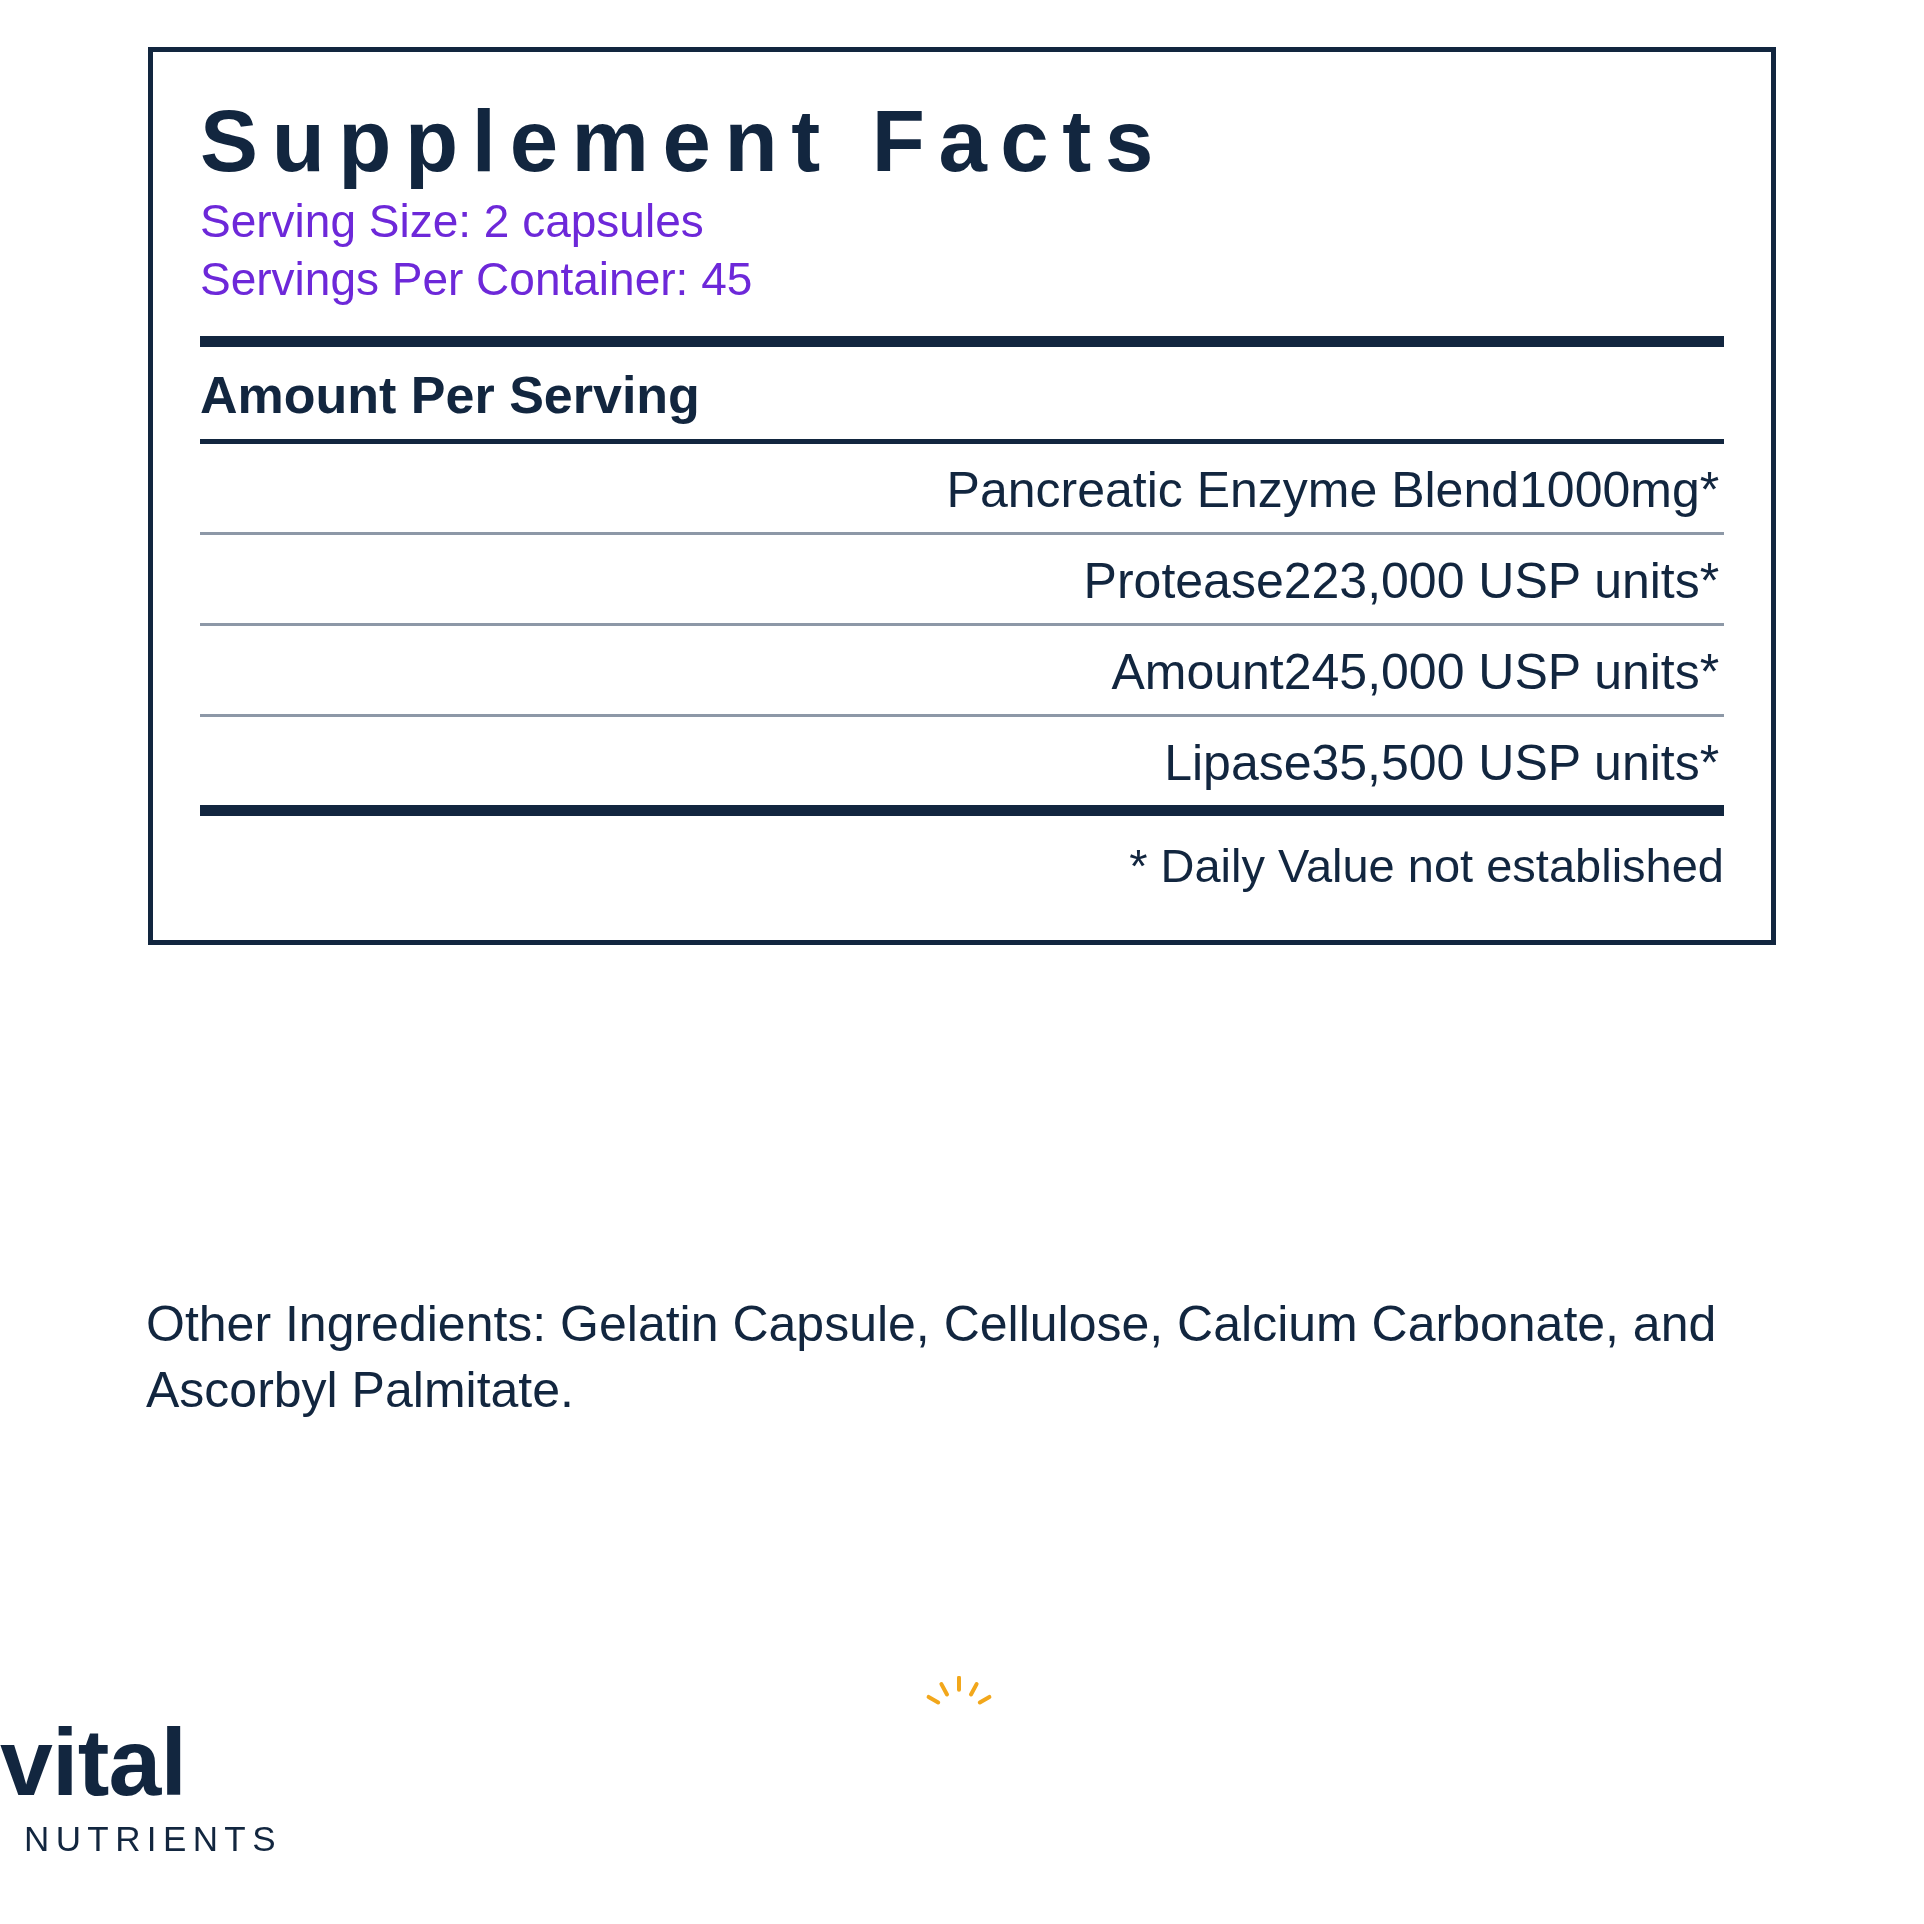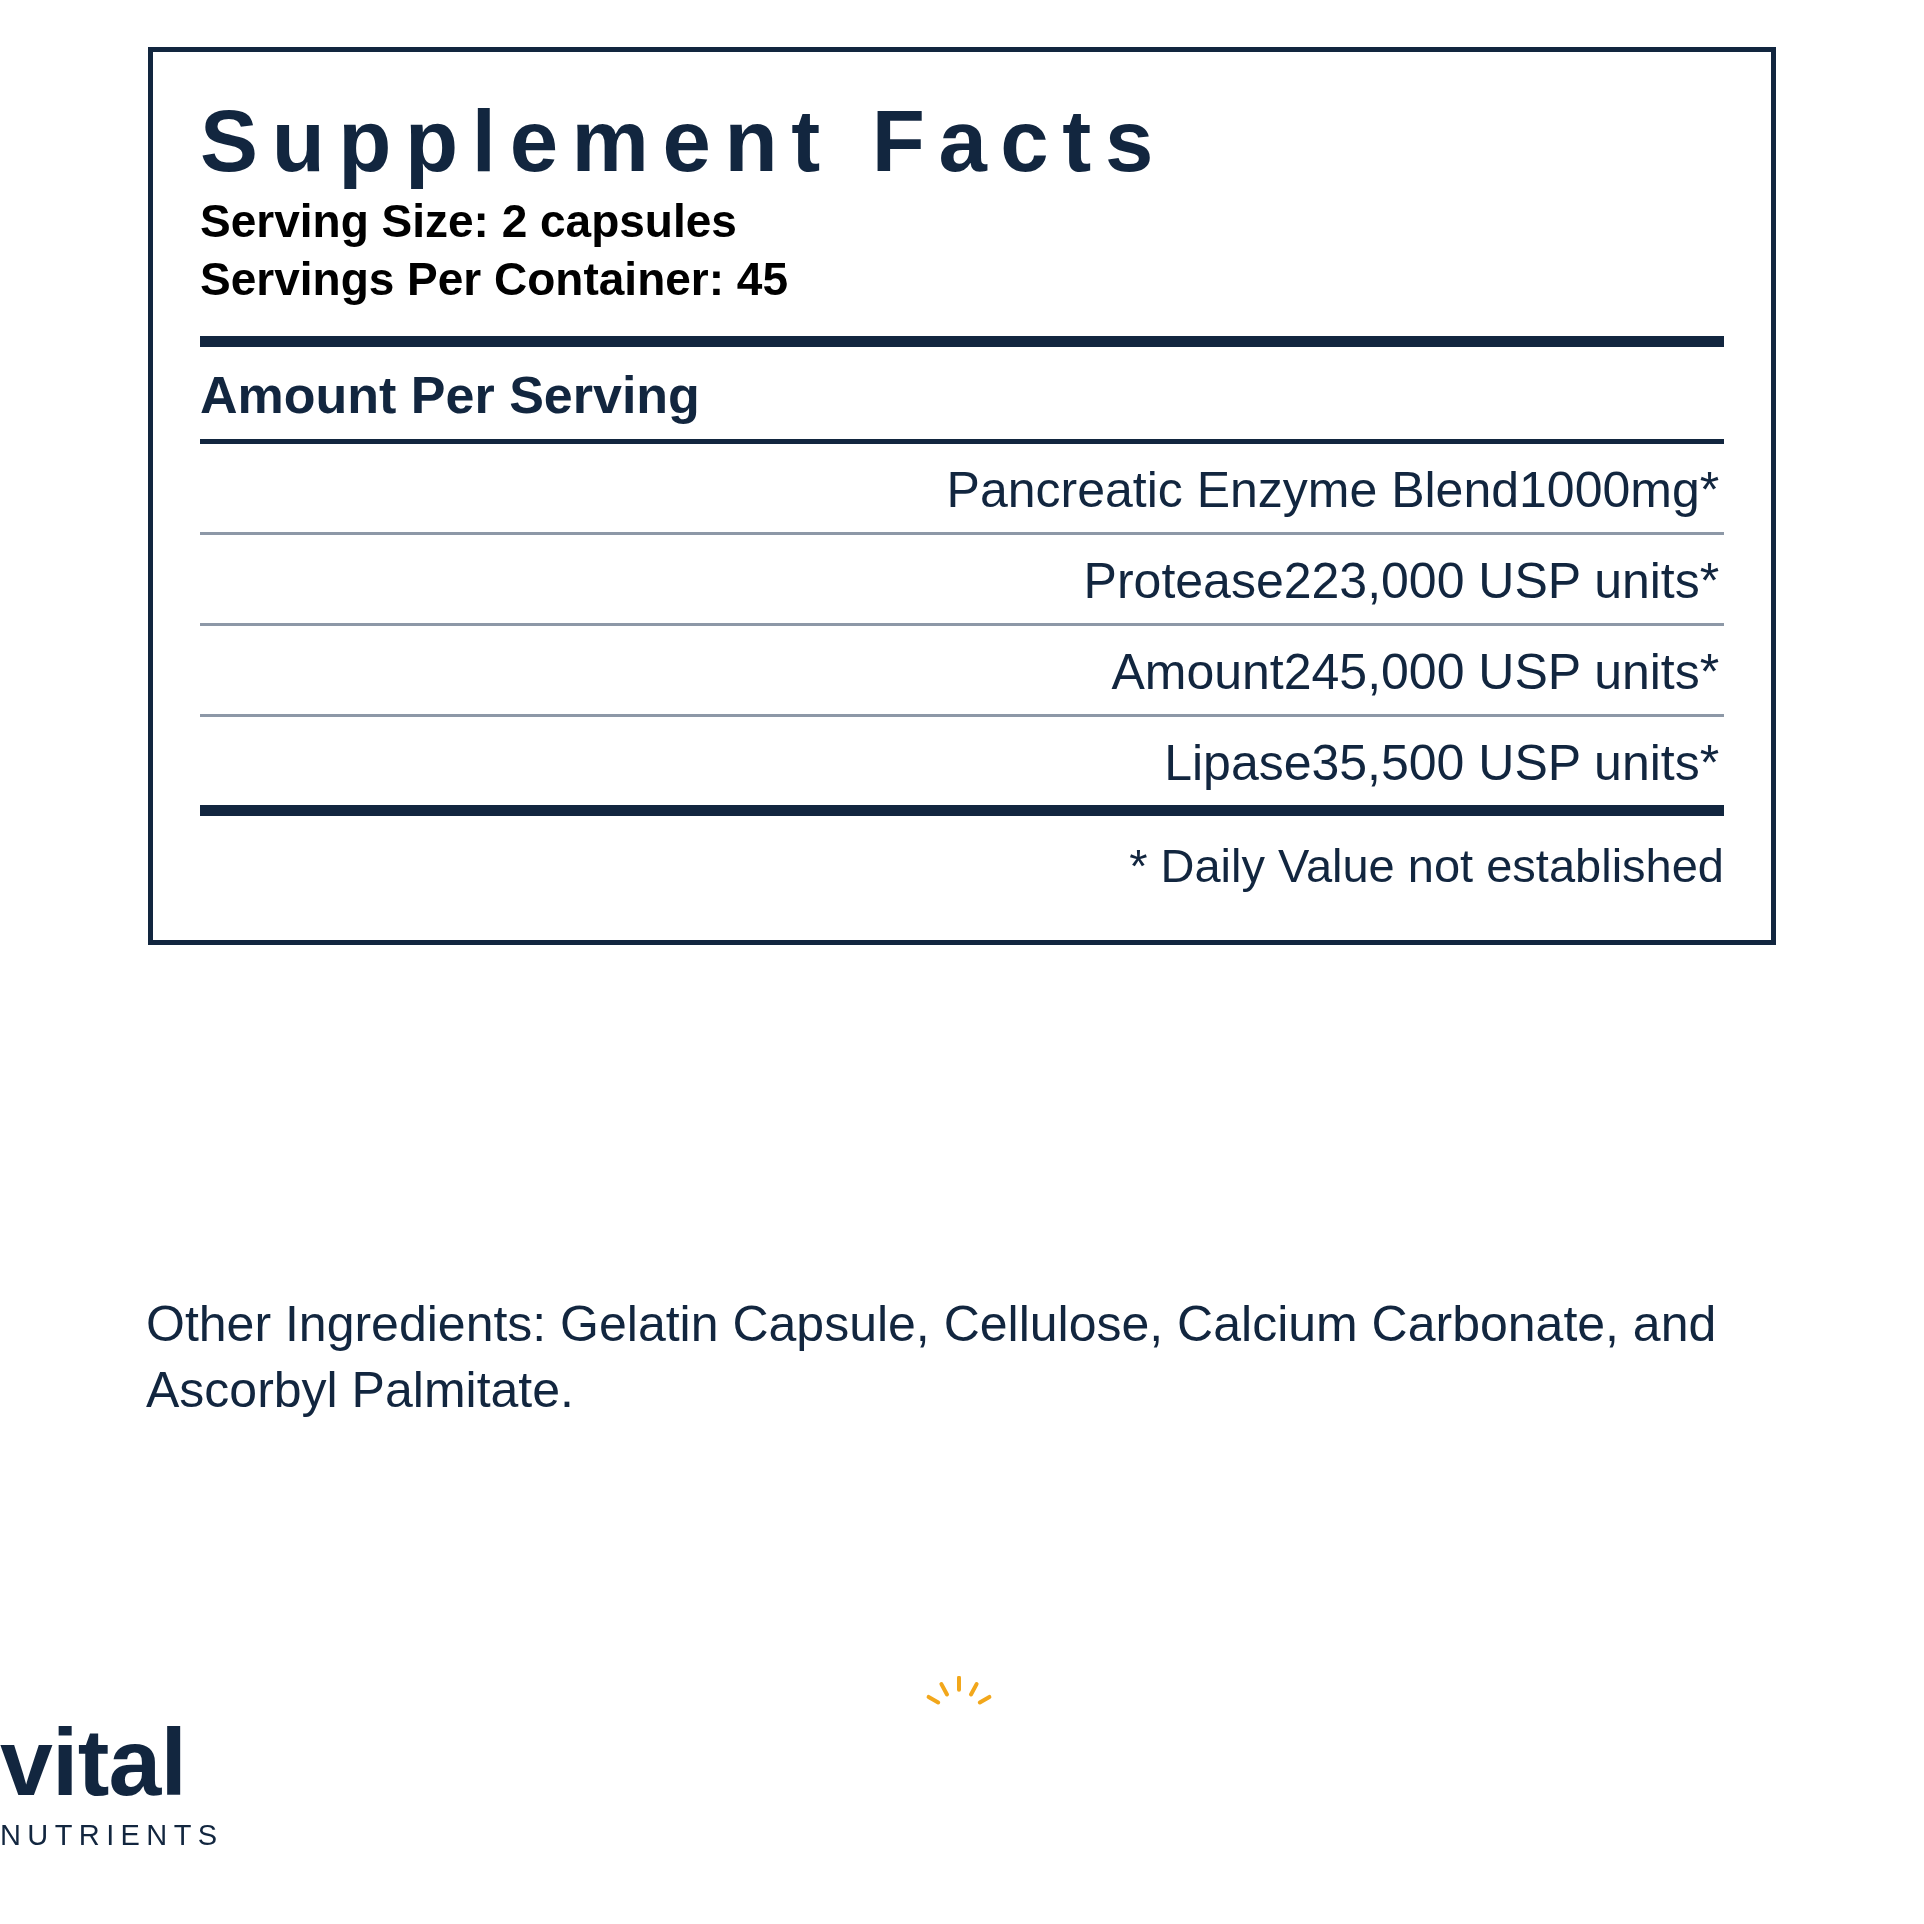--- a/index.html
+++ b/index.html
@@ -39,24 +39,24 @@
     font-size: 87px;
     line-height: 1.08;
     letter-spacing: 13.6px;
     color: #12263f;
     white-space: nowrap;
     margin: 0 0 4.8px 0;
   }
 
   .serving-line {
     font-family: "Liberation Sans", sans-serif;
-    font-weight: 700;
+    font-weight: 400;
     font-size: 46px;
     line-height: 1.26;
-    color: #000000;
+    color: #6d28d9;
     margin: 0;
   }
 
   .rule-thick {
     height: 11.2px;
     background: #12263f;
     margin-top: 27px;
   }
   .rule-thick-bottom {
     height: 11.2px;
@@ -140,25 +140,26 @@
     font-family: "Liberation Sans", sans-serif;
     font-weight: 700;
     font-size: 95px;
     letter-spacing: -0.8px;
     line-height: 1.0;
     color: #12263f;
   }
   .logo-sub {
     font-family: "Liberation Sans", sans-serif;
     font-weight: 400;
-    font-size: 29px;
+    font-size: 35px;
     letter-spacing: 6.4px;
     line-height: 1.0;
     margin-top: 11.2px;
     color: #12263f;
+    padding-left: 24px;
   }
 </style>
 </head>
 <body>
 
 <div class="page">
 
   <div class="panel">
 
     <div class="sf-title">Supplement Facts</div>

